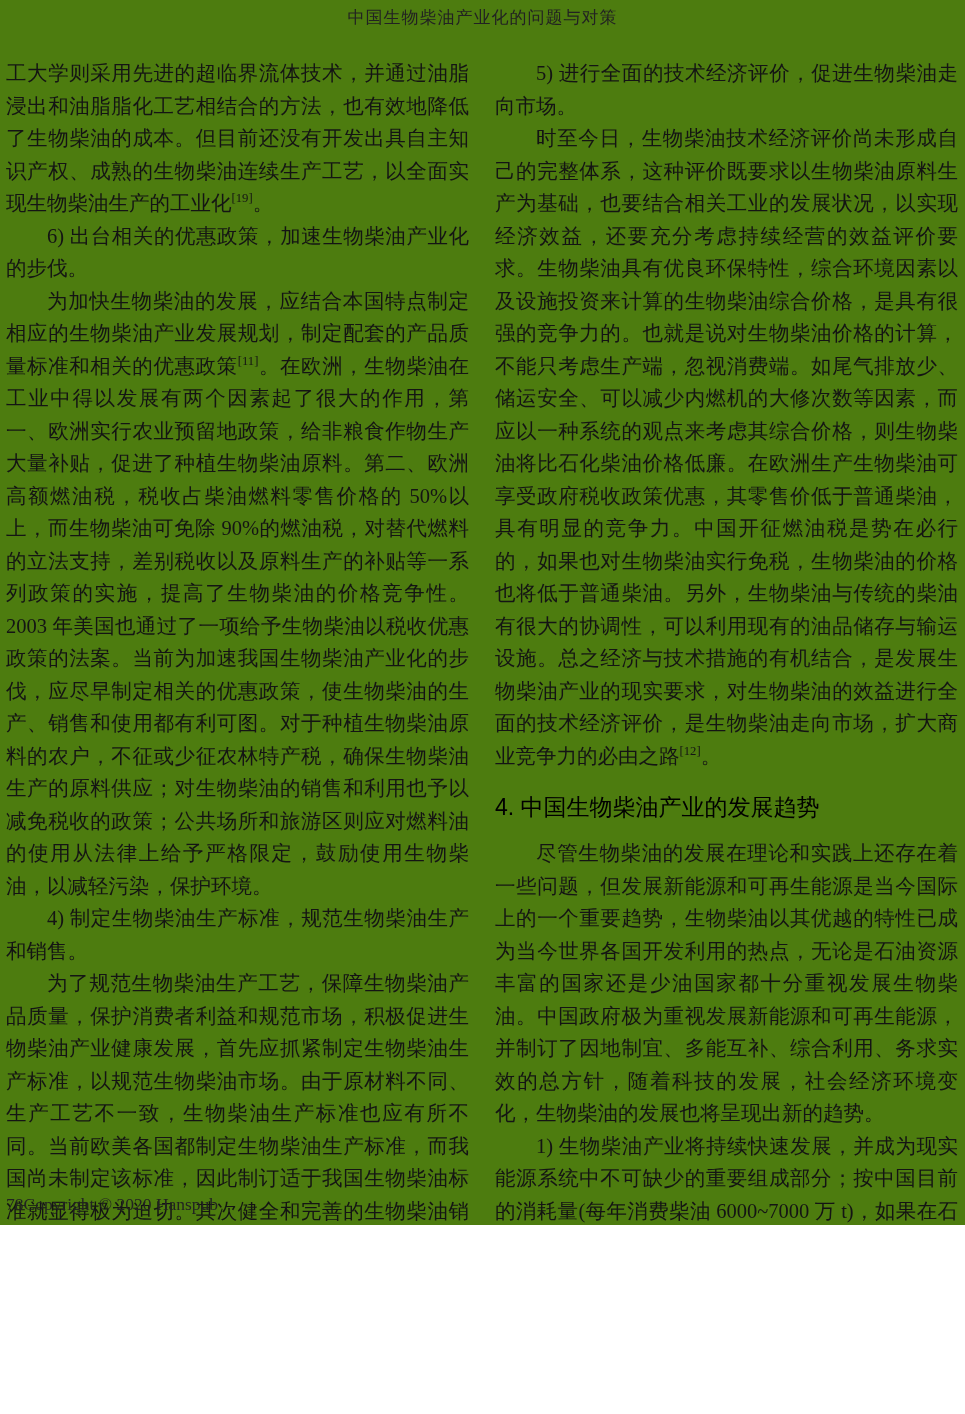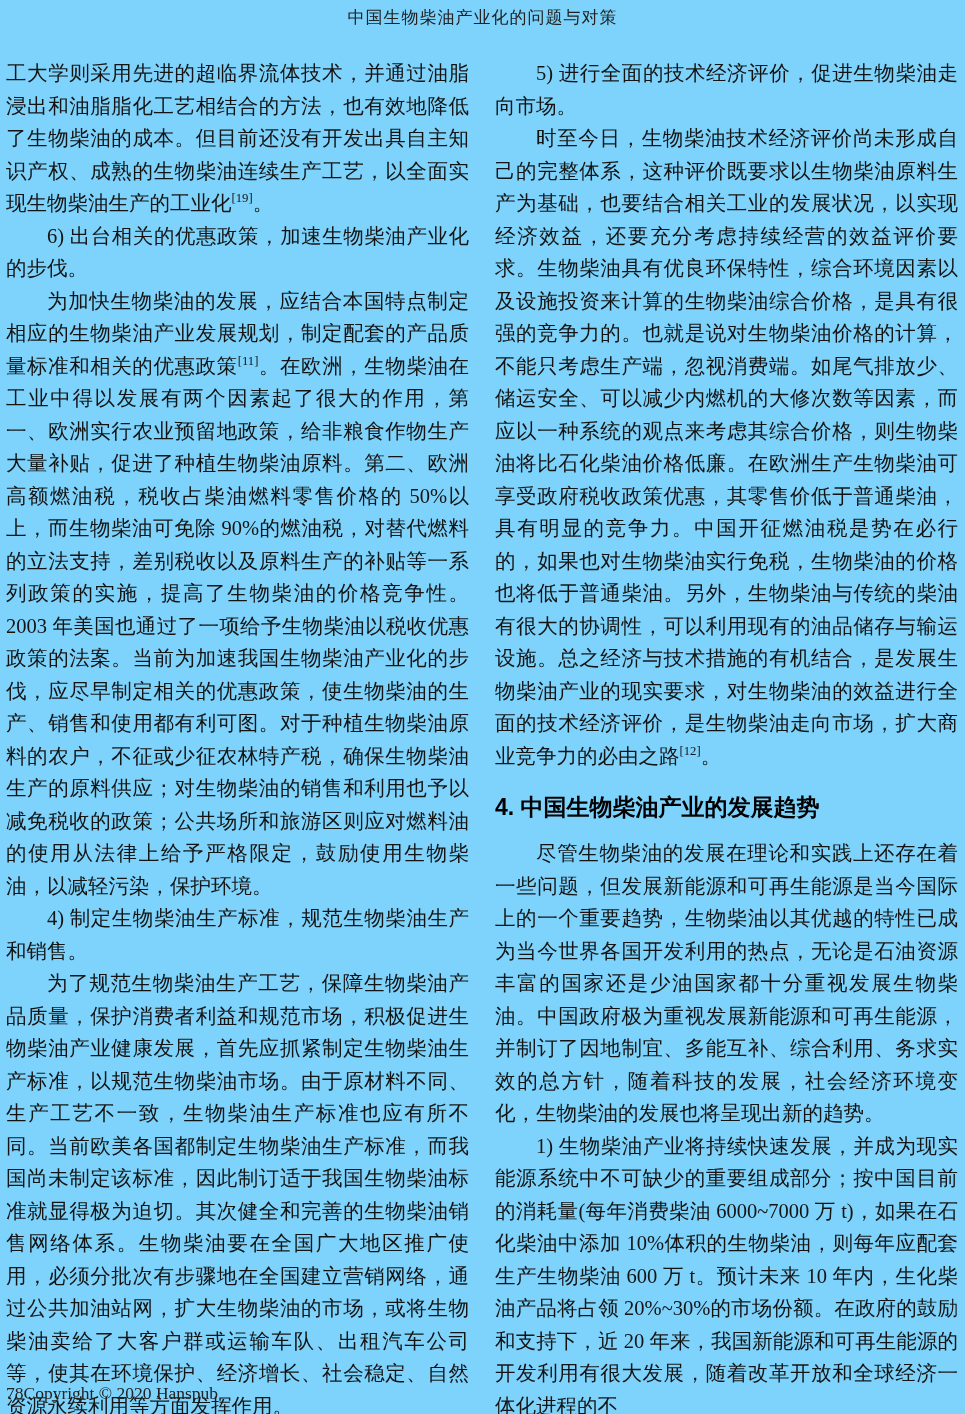--- a/index.html
+++ b/index.html
@@ -3,22 +3,22 @@
 <meta charset="utf-8">
 <style>
   html, body {
     margin: 0;
     padding: 0;
     background: #ffffff;
   }
   .page {
     position: relative;
     width: 965px;
-    height: 1414px;
-    background: #7dd3fc;
+    height: 1225px;
+    background: #4d7c0f;
     color: #111111;
     font-family: "Liberation Serif", "DejaVu Serif", serif;
     overflow: hidden;
     box-sizing: border-box;
   }
   .doc-header {
     text-align: center;
     padding-top: 6px;
     font-size: 17px;
     letter-spacing: 1px;
@@ -44,21 +44,21 @@
   .col p.indent {
     text-indent: 2em;
   }
   .col sup {
     font-size: 0.62em;
     line-height: 0;
     vertical-align: super;
   }
   .section-heading {
     font-family: "Liberation Sans", "DejaVu Sans", sans-serif;
-    font-weight: bold;
+    font-weight: normal;
     font-size: 23px;
     line-height: 30px;
     color: #000000;
     margin: 20px 0 15px 0;
     text-indent: 0;
     text-align: left;
   }
   .doc-footer {
     position: absolute;
     left: 6px;

